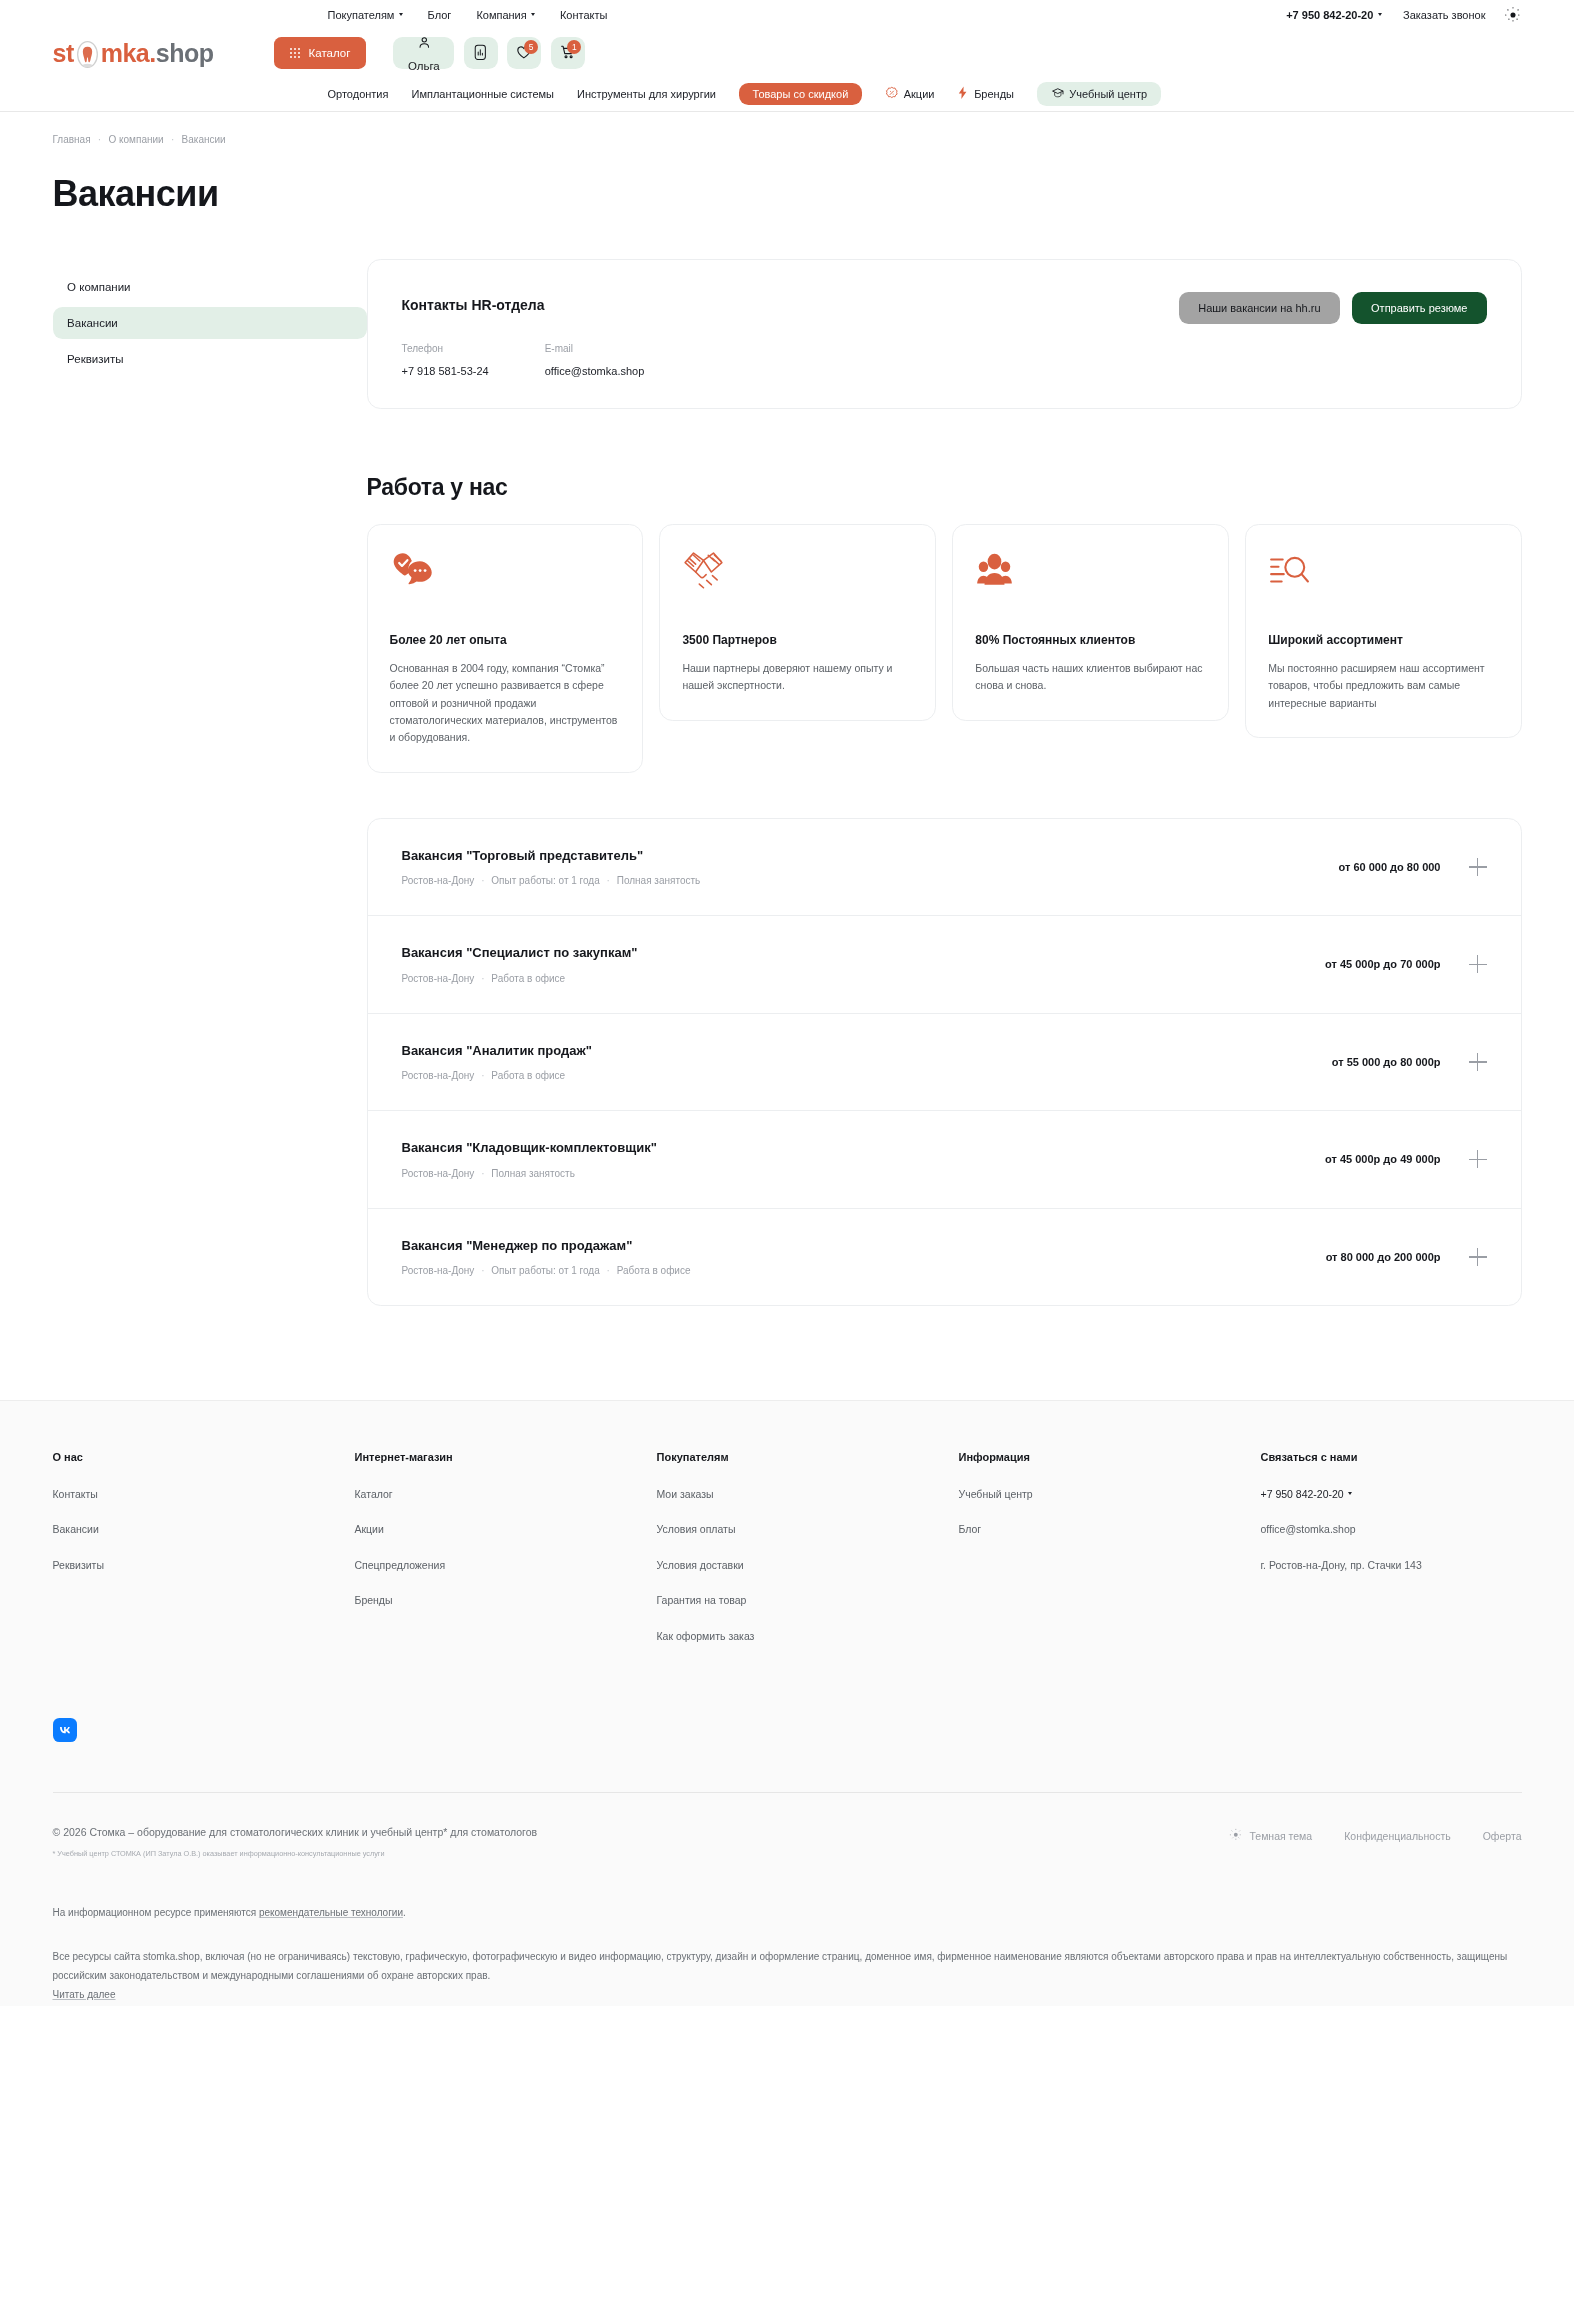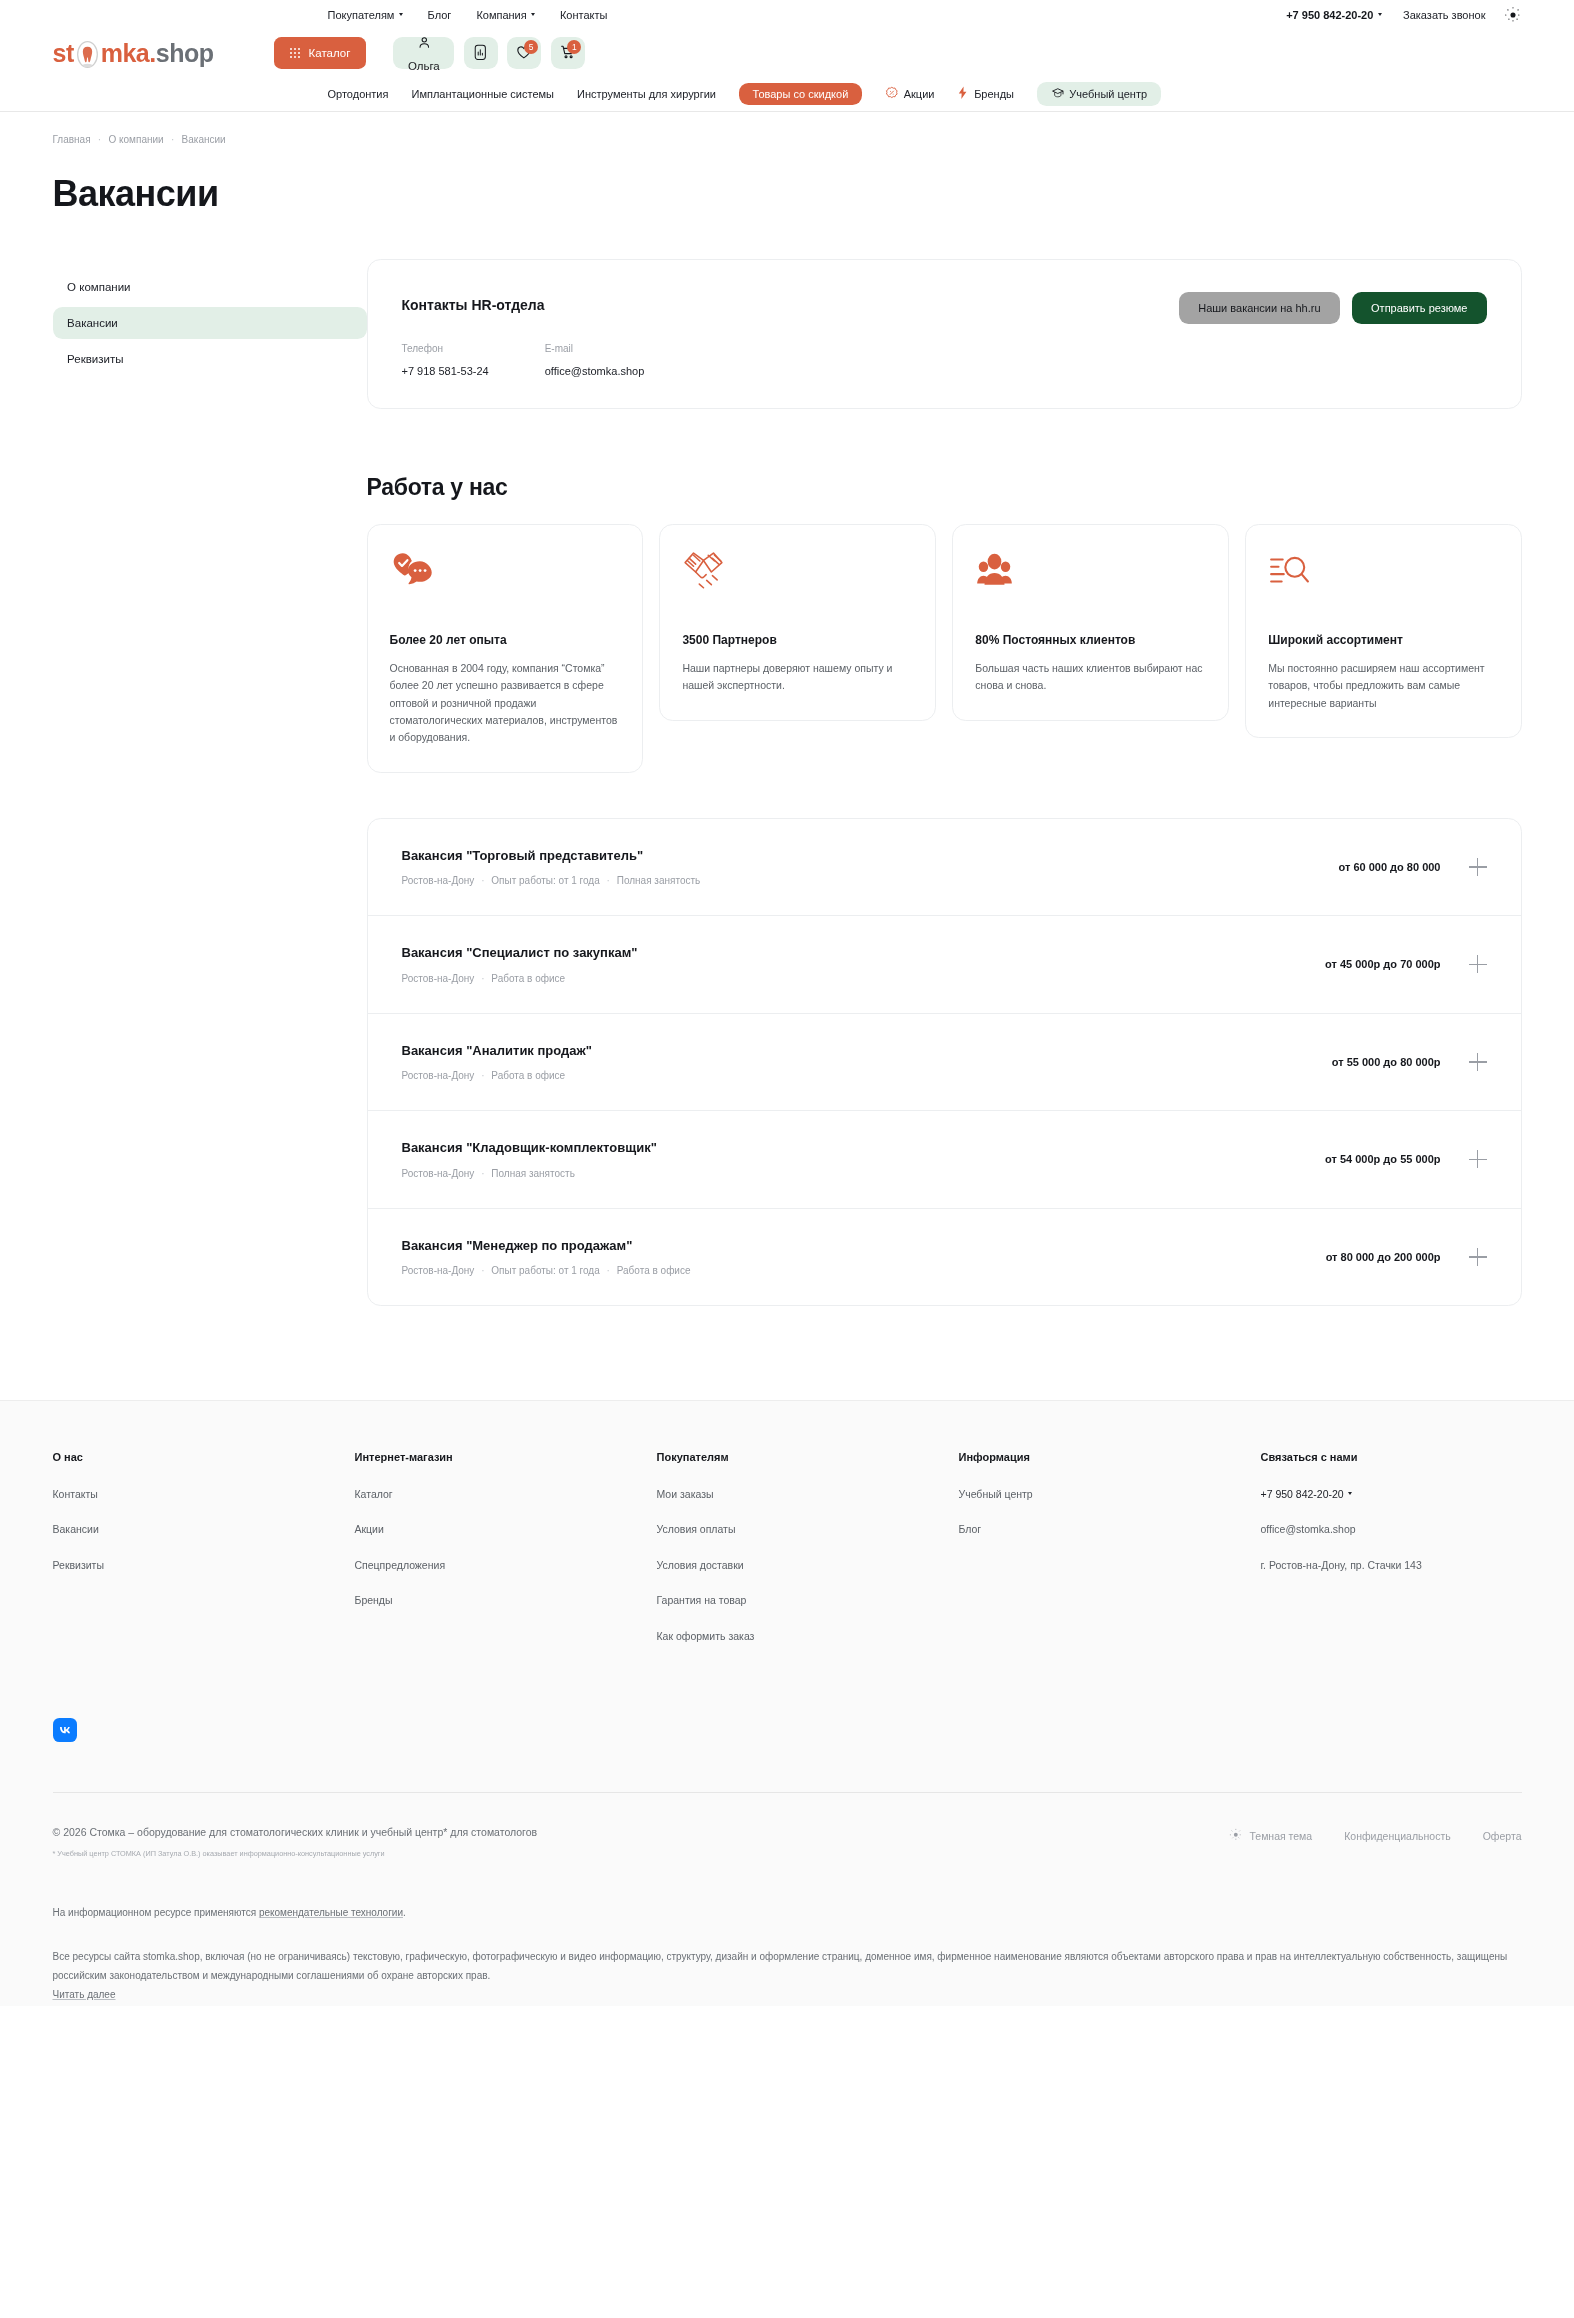--- a/index.html
+++ b/index.html
@@ -466,21 +466,21 @@
 
           <div class="vac">
             <div class="vac-left">
               <div class="vac-title">Вакансия "Кладовщик-комплектовщик"</div>
               <div class="vac-meta">
                 <span>Ростов-на-Дону</span>
                 <span class="sep">·</span>
                 <span>Полная занятость</span>
               </div>
             </div>
-            <div class="vac-salary">от 54 000р до 55 000р</div>
+            <div class="vac-salary">от 45 000р до 49 000р</div>
             <span class="plus"></span>
           </div>
 
           <div class="vac">
             <div class="vac-left">
               <div class="vac-title">Вакансия "Менеджер по продажам"</div>
               <div class="vac-meta">
                 <span>Ростов-на-Дону</span>
                 <span class="sep">·</span>
                 <span>Опыт работы: от 1 года</span>

